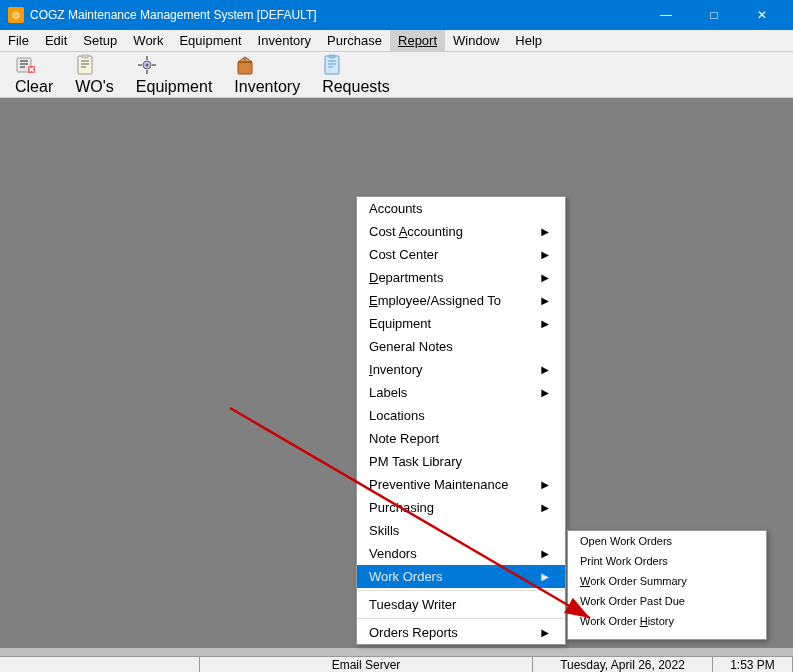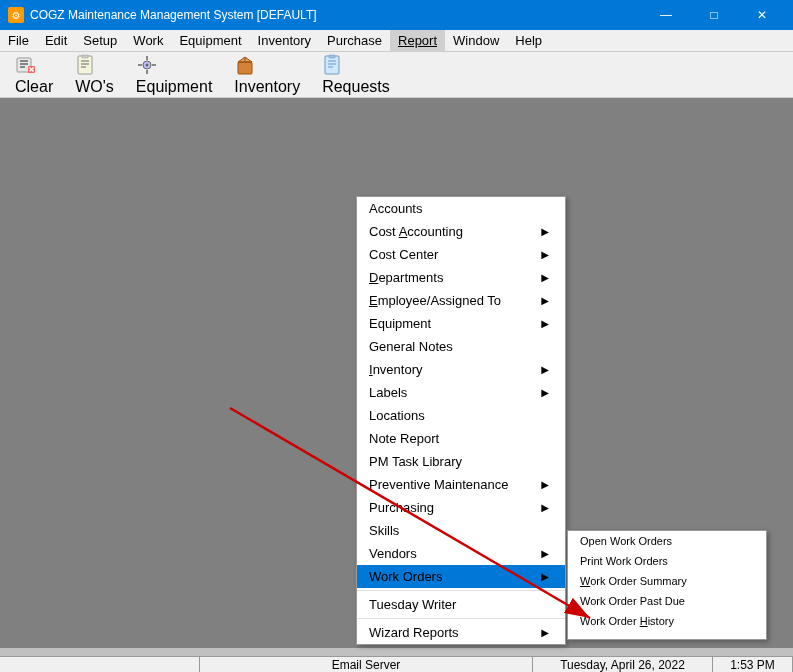--- a/index.html
+++ b/index.html
@@ -161,21 +161,21 @@
       display: flex;
       align-items: center;
       justify-content: space-between;
       padding: 4px 16px 4px 12px;
       cursor: pointer;
       font-size: 13px;
       white-space: nowrap;
     }
     .dropdown-item.highlighted {
       background: #0078d7;
-      color: #000000;
+      color: #e5e5e5;
     }
     .dropdown-item .arrow {
       font-size: 10px;
       margin-left: 10px;
     }
     .dropdown-divider {
       height: 1px;
       background: #e0e0e0;
       margin: 2px 0;
     }
@@ -370,21 +370,21 @@
       <div class="dropdown-item highlighted">
         <span>Work Orders</span>
         <span class="arrow">▶</span>
       </div>
       <div class="dropdown-divider"></div>
       <div class="dropdown-item">
         <span>Tuesday Writer</span>
       </div>
       <div class="dropdown-divider"></div>
       <div class="dropdown-item">
-        <span>Wizard Reports</span>
+        <span>Orders Reports</span>
         <span class="arrow">▶</span>
       </div>
     </div>
 
     <div class="submenu-container">
       <div class="submenu">
         <div class="submenu-item">
           <span>Open Work Orders</span>
         </div>
         <div class="submenu-item">

